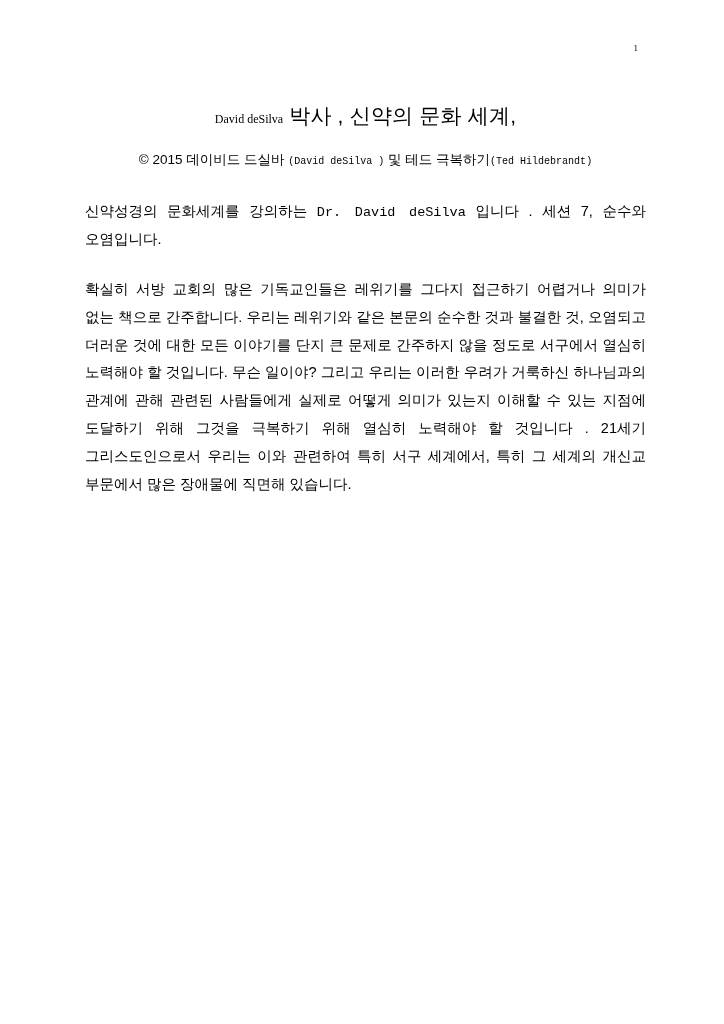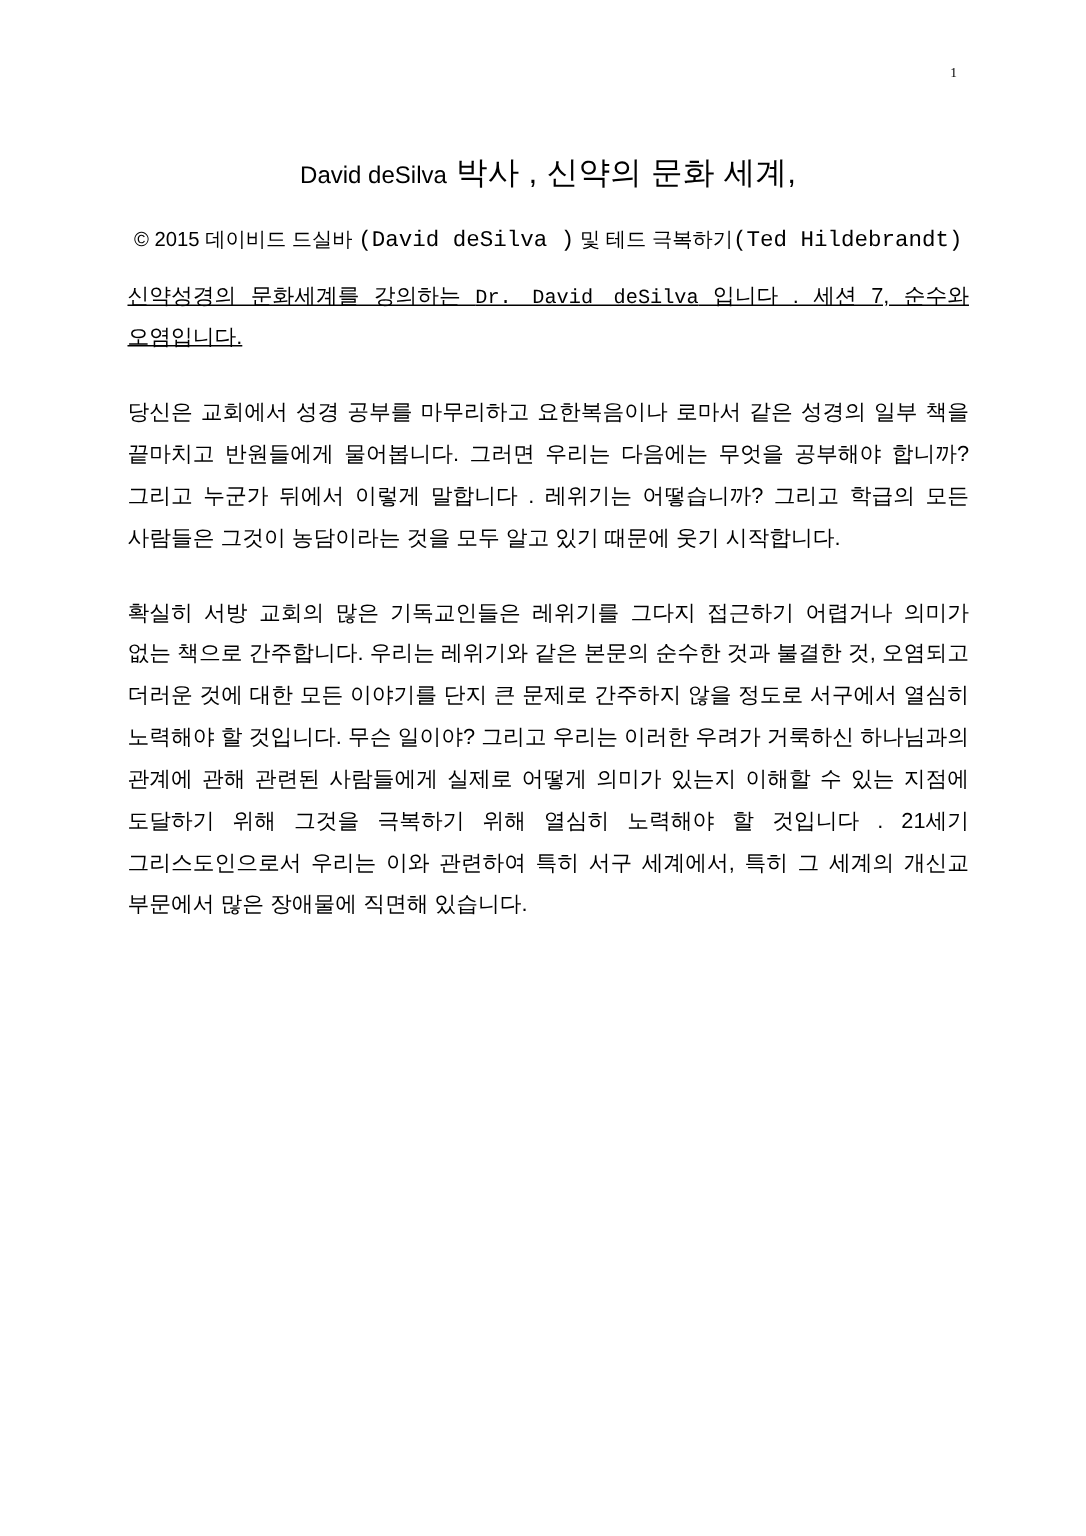--- a/index.html
+++ b/index.html
@@ -32,52 +32,51 @@
   }
   .doc-title {
     margin: 60px 0 0 0;
     text-align: center;
     font-size: 21px;
     font-weight: normal;
     line-height: 1.55;
     letter-spacing: 0.2px;
   }
   .doc-title .mono {
-    font-family: Liberation Sans, sans-serif;
-    font-size: 16px;
+    font-family: Liberation Serif, serif;
+    font-size: 12px;
     letter-spacing: 0;
   }
   .title-line2 {
     display: block;
   }
   .copyright {
     margin: 16px 0 0 0;
     text-align: center;
     font-size: 13.5px;
     line-height: 1.6;
   }
   .copyright .mono {
     font-family: "Liberation Mono", monospace;
-    font-size: 15px;
+    font-size: 10px;
   }
   .body-text {
     margin: 22px 0 0 0;
     font-size: 14.5px;
     line-height: 1.92;
     text-align: justify;
     text-justify: inter-character;
     word-break: keep-all;
   }
   .body-text .mono {
     font-family: "Liberation Mono", monospace;
     font-size: 13.5px;
   }
   .body-text.p-first {
-    margin-top: 12px;
-    text-decoration: underline;
+    margin-top: 28px;
   }
 </style>
 </head>
 <body>
 
 <div class="page">
 
   <div class="page-number">1</div>
 
   <h1 class="doc-title">
@@ -85,18 +84,17 @@
   </h1>
 
   <p class="copyright">
     <span>© 2015 데이비드 드실바 </span><span class="mono">(David deSilva )</span><span> 및 테드 극복하기</span><span class="mono">(Ted Hildebrandt)</span>
   </p>
 
   <p class="body-text p-first">
     <span>신약성경의 문화세계를 강의하는 </span><span class="mono">Dr. David deSilva</span><span> 입니다 . 세션 7, 순수와 오염입니다.</span>
   </p>
 
-  <p class="body-text">당신은 교회에서 성경 공부를 마무리하고 요한복음이나 로마서 같은 성경의 일부 책을 끝마치고 반원들에게 물어봅니다. 그러면 우리는 다음에는 무엇을 공부해야 합니까? 그리고 누군가 뒤에서 이렇게 말합니다 . 레위기는 어떻습니까? 그리고 학급의 모든 사람들은 그것이 농담이라는 것을 모두 알고 있기 때문에 웃기 시작합니다.</p>
 
   <p class="body-text">확실히 서방 교회의 많은 기독교인들은 레위기를 그다지 접근하기 어렵거나 의미가 없는 책으로 간주합니다. 우리는 레위기와 같은 본문의 순수한 것과 불결한 것, 오염되고 더러운 것에 대한 모든 이야기를 단지 큰 문제로 간주하지 않을 정도로 서구에서 열심히 노력해야 할 것입니다. 무슨 일이야? 그리고 우리는 이러한 우려가 거룩하신 하나님과의 관계에 관해 관련된 사람들에게 실제로 어떻게 의미가 있는지 이해할 수 있는 지점에 도달하기 위해 그것을 극복하기 위해 열심히 노력해야 할 것입니다 . 21세기 그리스도인으로서 우리는 이와 관련하여 특히 서구 세계에서, 특히 그 세계의 개신교 부문에서 많은 장애물에 직면해 있습니다.</p>
 
 
 </div>
 
 </body></html>

